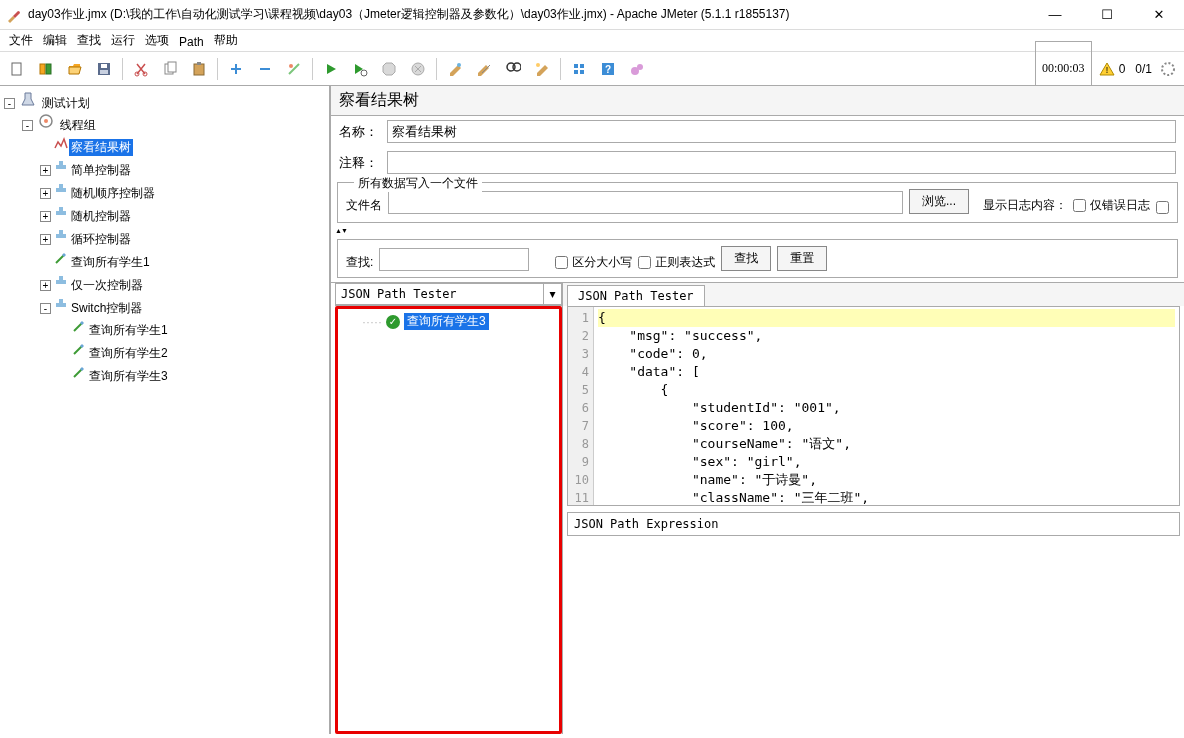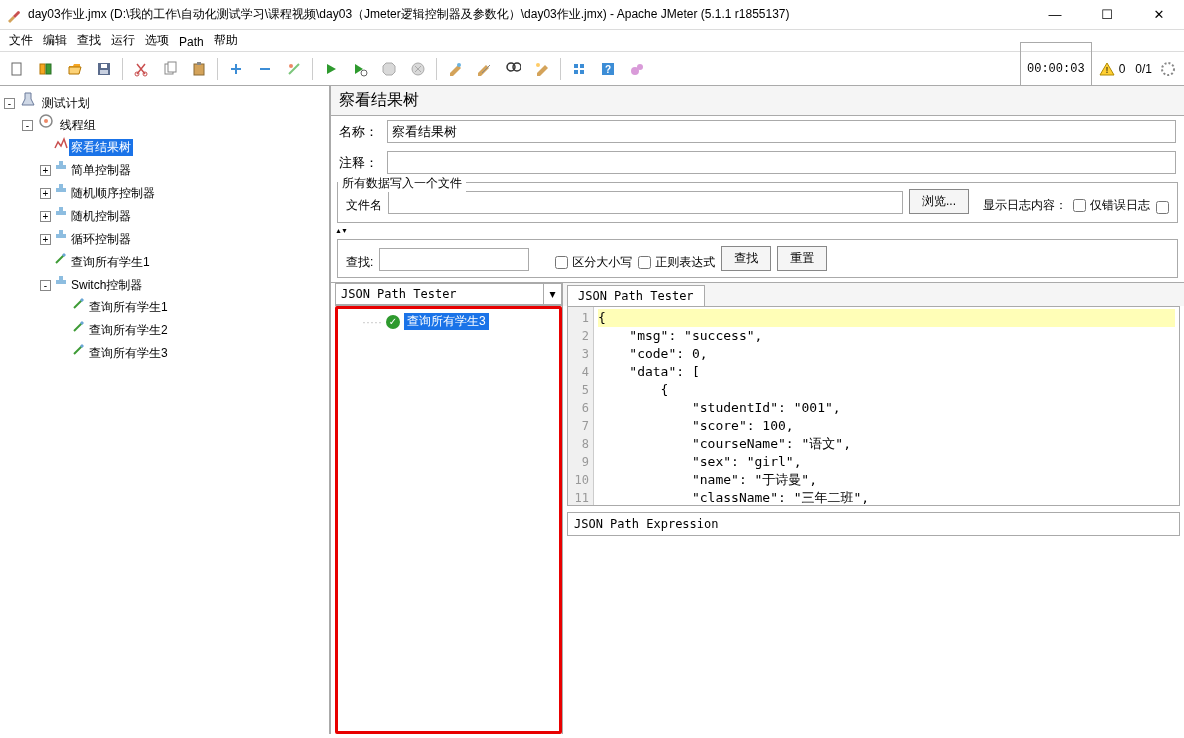--- a/index.html
+++ b/index.html
@@ -8,39 +8,39 @@
   .titlebar .brush { width: 16px; height: 16px; margin-right: 6px; }
   .titlebar .title-text { flex: 1; font-size: 12px; white-space: nowrap; overflow: hidden; }
   .title-controls { display: flex; gap: 22px; margin-right: 4px; font-size: 13px; }
   .title-controls span { width: 30px; text-align: center; }
   .menubar { height: 22px; display: flex; align-items: flex-end; padding: 0 4px; gap: 0; border-bottom: 1px solid #dcdcdc; }
   .menubar span { padding: 2px 5px; }
   .toolbar { height: 34px; display: flex; align-items: center; padding: 2px 4px; border-bottom: 1px solid #aaa; gap: 3px; }
   .tb-btn { width: 26px; height: 26px; border: 1px solid transparent; display: flex; align-items: center; justify-content: center; border-radius: 2px; }
   .tb-sep { width: 1px; height: 22px; background: #ccc; margin: 0 2px; }
   .tb-spacer { flex: 1; }
-  .tb-time { border: 1px solid #aaa; padding: 19px 6px; font-family: Liberation Mono, monospace; font-size: 12px; }
+  .tb-time { border: 1px solid #aaa; padding: 19px 6px; font-family: Liberation Serif, serif; font-size: 12px; }
   .tb-status { display: flex; align-items: center; gap: 4px; font-size: 12px; padding: 0 4px;}
   .main-area { display: flex; height: 648px; }
   .left-pane { width: 330px; border-right: 1px solid #aaa; padding: 4px 2px; overflow: hidden; }
   .tree ul { list-style: none; margin: 0; padding-left: 18px; }
   .tree > ul { padding-left: 2px; }
   .tree li { position: relative; padding: 1px 0; white-space: nowrap; }
   .node { display: inline-flex; align-items: center; gap: 3px; padding: 0 2px; }
   .node.sel { background: #1a73e8; color: #fff; }
   .expander { display: inline-block; width: 11px; height: 11px; border: 1px solid #888; text-align: center; line-height: 9px; font-size: 10px; margin-right: 2px; background: #fff; }
   .noexp { display: inline-block; width: 13px; }
   .ic { display: inline-block; width: 16px; height: 16px; }
   .right-pane { flex: 1; display: flex; flex-direction: column; border-left: 1px solid #aaa; }
   .panel-title { font-size: 16px; padding: 4px 8px; border-bottom: 1px solid #aaa; background: #f5f5f5; }
   .form-row { display: flex; align-items: center; padding: 4px 8px; gap: 6px; }
   .form-row label { font-size: 13px; min-width: 42px; }
   .form-row input[type=text] { flex: 1; border: 1px solid #aaa; padding: 3px 4px; font-size: 13px; }
   .fieldset { border: 1px solid #aaa; margin: 4px 6px; padding: 6px 8px 8px; position: relative; }
-  .fieldset .legend { position: absolute; top: -8px; left: 0; background: #fff; padding: 0 4px; font-size: 12px; }
+  .fieldset .legend { position: absolute; top: -8px; left: 16px; background: #fff; padding: 0 4px; font-size: 12px; }
   .fieldset .row { display: flex; align-items: flex-end; gap: 6px; }
   .btn { border: 1px solid #888; background: #f5f5f5; padding: 3px 12px; font-size: 12px; }
   .chk { display: inline-flex; align-items: center; gap: 4px; font-size: 12px; }
   .chk input { margin: 0; }
   .results-area { flex: 1; display: flex; border-top: 1px solid #aaa; overflow: hidden; }
   .res-left { width: 228px; border-right: 1px solid #aaa; display: flex; flex-direction: column; margin-left: 4px; }
   .tester-select { display: flex; align-items: center; border-bottom: 1px solid #aaa; }
   .tester-select .sel-text { flex: 1; border: 1px solid #aaa; padding: 3px 5px; font-family: monospace; font-size: 12px; }
   .tester-select .arrow { width: 18px; text-align: center; border: 1px solid #aaa; border-left: none; padding: 3px 0;}
   .redbox { border: 3px solid #e80000; border-radius: 2px; margin: 0; flex: 1; padding-top: 2px; }
@@ -267,20 +267,24 @@
                       <rect x="6" y="3" width="4" height="4" fill="#8dbde0"></rect>
                     </svg></span><span class="node">随机控制器</span></li>
               <li><span class="expander">+</span><span class="ic"><svg class="icon" viewBox="0 0 16 16">
                       <rect x="3" y="7" width="10" height="4" fill="#8dbde0"></rect>
                       <rect x="6" y="3" width="4" height="4" fill="#8dbde0"></rect>
                     </svg></span><span class="node">循环控制器</span></li>
               <li><span class="noexp"></span><span class="ic"><svg class="icon" viewBox="0 0 16 16">
                       <path d="M3 13L11 5" stroke="#3d9b35" stroke-width="2"></path>
                       <path d="M11 3l2 2-2 2-2-2z" fill="#6aa6d6"></path>
                     </svg></span><span class="node">查询所有学生1</span></li>
+              <li><span class="expander">+</span><span class="ic"><svg class="icon" viewBox="0 0 16 16">
+                      <rect x="3" y="7" width="10" height="4" fill="#8dbde0"></rect>
+                      <rect x="6" y="3" width="4" height="4" fill="#8dbde0"></rect>
+                    </svg></span><span class="node">仅一次控制器</span></li>
               <li><span class="expander">-</span><span class="ic"><svg class="icon" viewBox="0 0 16 16">
                       <rect x="3" y="7" width="10" height="4" fill="#8dbde0"></rect>
                       <rect x="6" y="3" width="4" height="4" fill="#8dbde0"></rect>
                     </svg></span><span class="node">Switch控制器</span>
                 <ul>
                   <li><span class="noexp"></span><span class="ic"><svg class="icon" viewBox="0 0 16 16">
                           <path d="M3 13L11 5" stroke="#3d9b35" stroke-width="2"></path>
                           <path d="M11 3l2 2-2 2-2-2z" fill="#6aa6d6"></path>
                         </svg></span><span class="node">查询所有学生1</span></li>
                   <li><span class="noexp"></span><span class="ic"><svg class="icon" viewBox="0 0 16 16">

